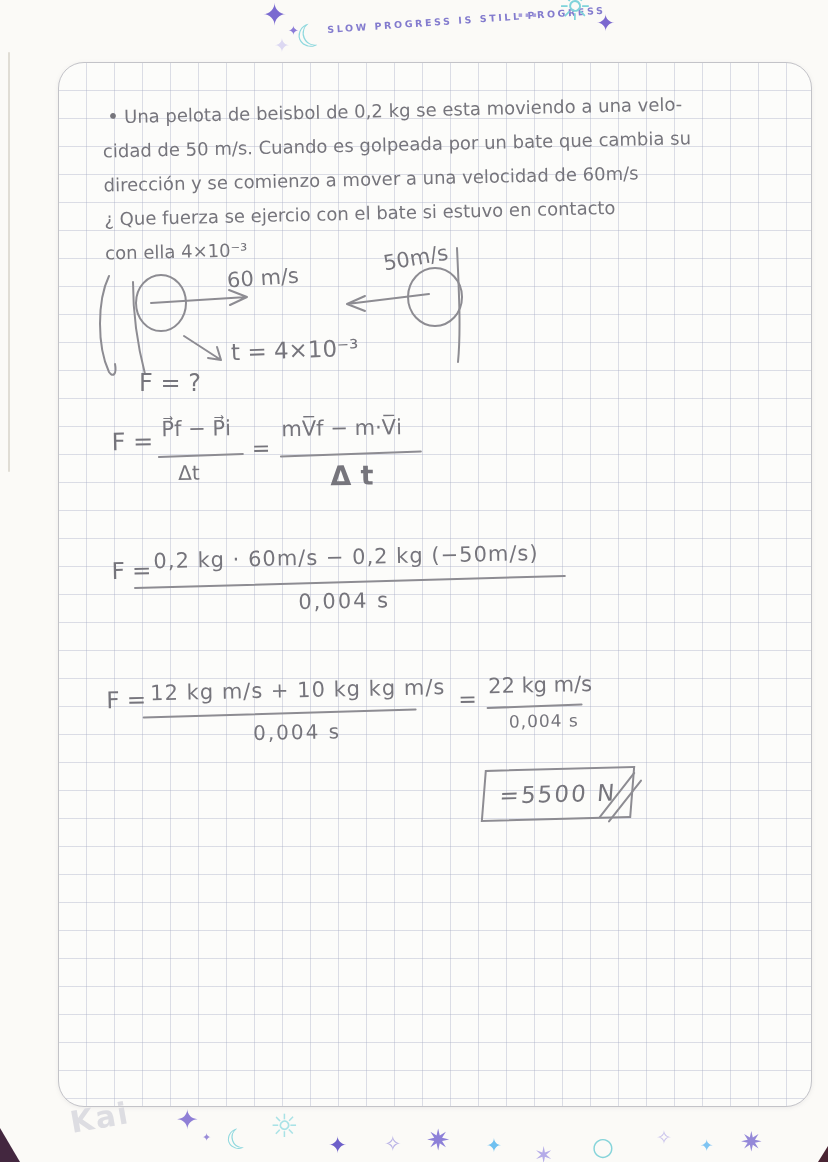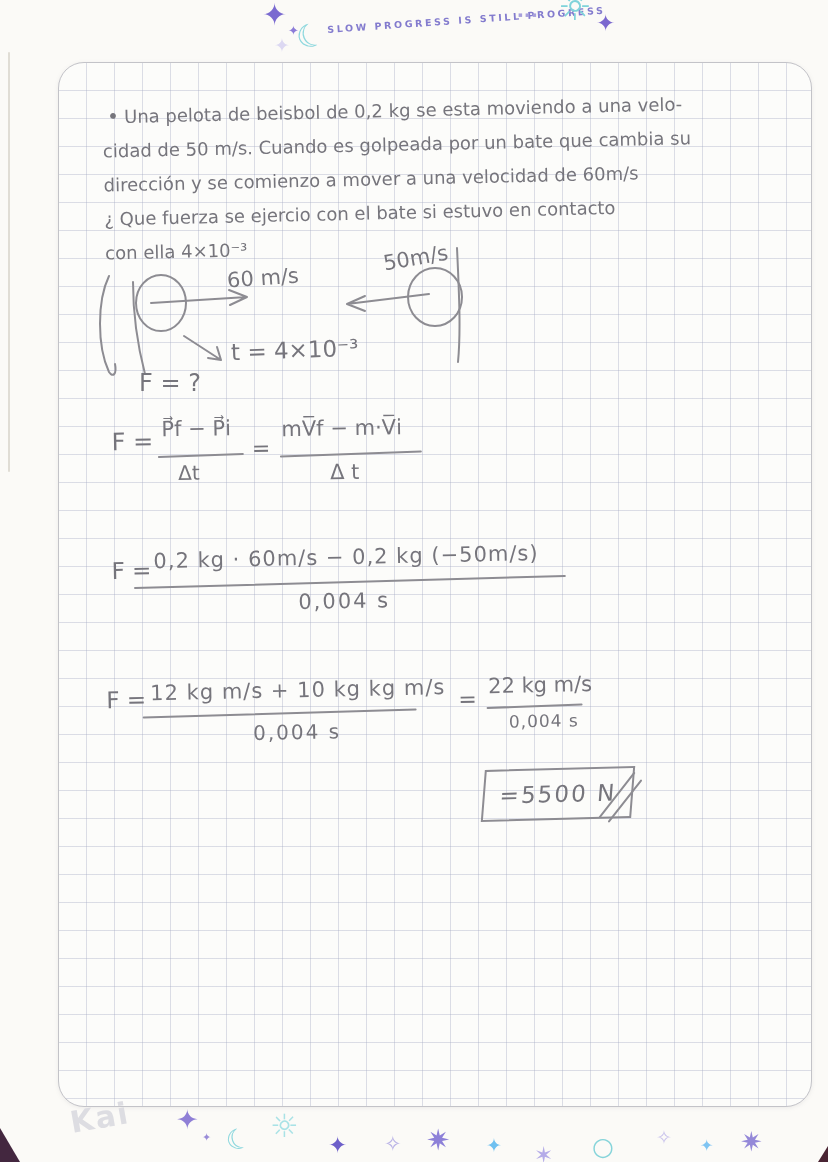--- a/index.html
+++ b/index.html
@@ -100,21 +100,21 @@
   <span class="hw" style="left:80px;top:306px;font-size:24px;">F = ?</span>
 
   <div style="position:absolute;left:0;top:0;transform:rotate(-1deg);">
     <span class="hw" style="left:46px;top:366px;font-size:24px;">F =</span>
     <span class="hw" style="left:96px;top:356px;font-size:21px;">P⃗f − P⃗i</span>
     <div class="bar" style="left:92px;top:394px;width:86px;transform:rotate(-1deg);"></div>
     <span class="hw" style="left:112px;top:400px;font-size:20px;">Δt</span>
     <span class="hw" style="left:186px;top:376px;font-size:22px;">=</span>
     <span class="hw" style="left:216px;top:358px;font-size:21px;">mV̅f − m·V̅i</span>
     <div class="bar" style="left:214px;top:395px;width:142px;transform:rotate(-1deg);"></div>
-    <span class="hw" style="left:264px;top:402px;font-size:21px;">Δ t</span>
+    <span class="hw" style="left:264px;top:402px;font-size:27px;font-weight:bold;">Δ t</span>
   </div>
 
   <div style="position:absolute;left:0;top:0;transform:rotate(-1.2deg);">
     <span class="hw" style="left:42px;top:496px;font-size:23px;">F =</span>
     <span class="hw" style="left:84px;top:488px;font-size:21px;letter-spacing:1px;">0,2 kg · 60m/s − 0,2 kg (−50m/s)</span>
     <div class="bar" style="left:64px;top:524px;width:432px;transform:rotate(-.4deg);"></div>
     <span class="hw" style="left:228px;top:532px;font-size:21px;letter-spacing:2px;">0,004 s</span>
   </div>
 
   <div style="position:absolute;left:0;top:0;transform:rotate(-1.2deg);">

